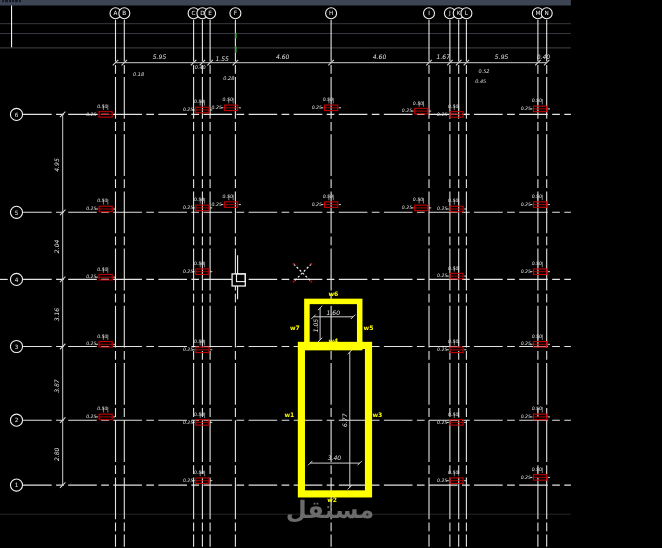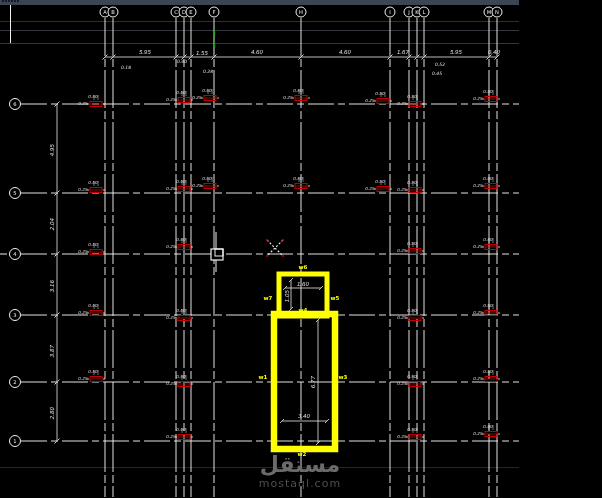--- a/index.html
+++ b/index.html
@@ -387,15 +387,14 @@
       <text x="15" y="256" font-size="5.2" fill="#f0f0f0" text-anchor="middle">4</text>
       <circle cx="15" cy="315" r="5.5" fill="#000" stroke="#f0f0f0" stroke-width="1"></circle>
       <text x="15" y="317" font-size="5.2" fill="#f0f0f0" text-anchor="middle">3</text>
       <circle cx="15" cy="382" r="5.5" fill="#000" stroke="#f0f0f0" stroke-width="1"></circle>
       <text x="15" y="384" font-size="5.2" fill="#f0f0f0" text-anchor="middle">2</text>
       <circle cx="15" cy="441" r="5.5" fill="#000" stroke="#f0f0f0" stroke-width="1"></circle>
       <text x="15" y="443" font-size="5.2" fill="#f0f0f0" text-anchor="middle">1</text>
     </svg>
   <div class="watermark">
     <div class="wm-ar">مستقل</div>
-    <div class="wm-en">mostaql.com</div>
   </div>
 </div>
 
 </body></html>

